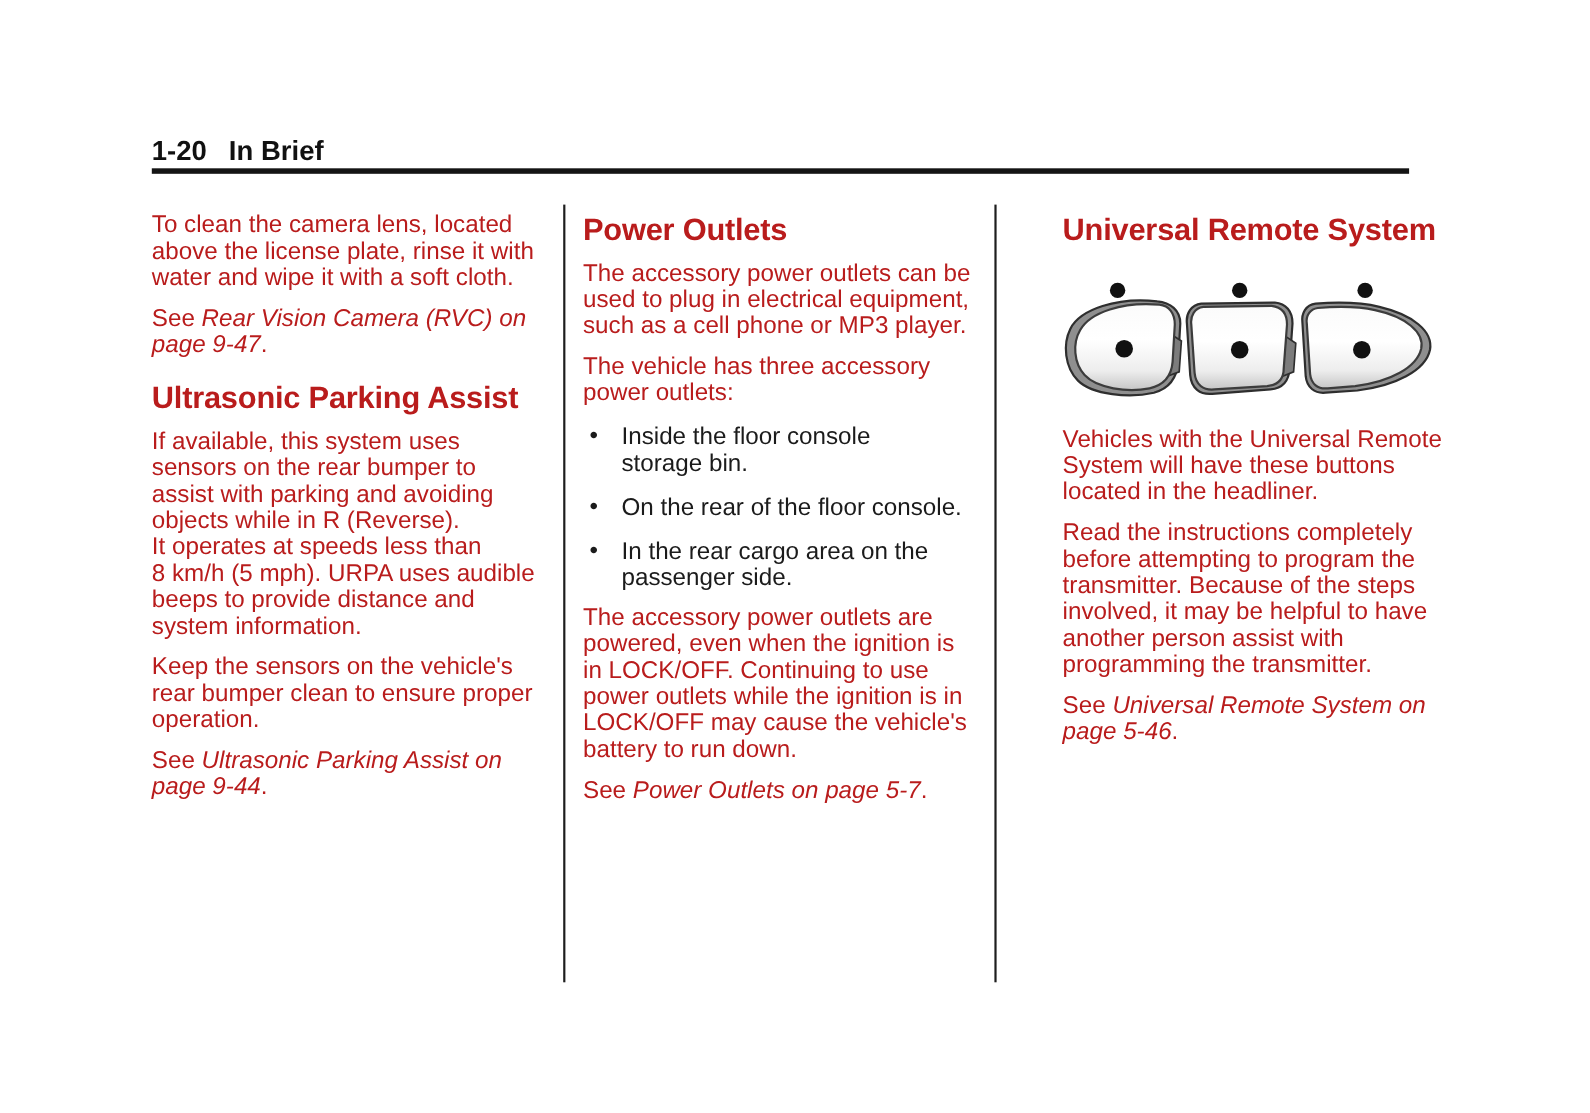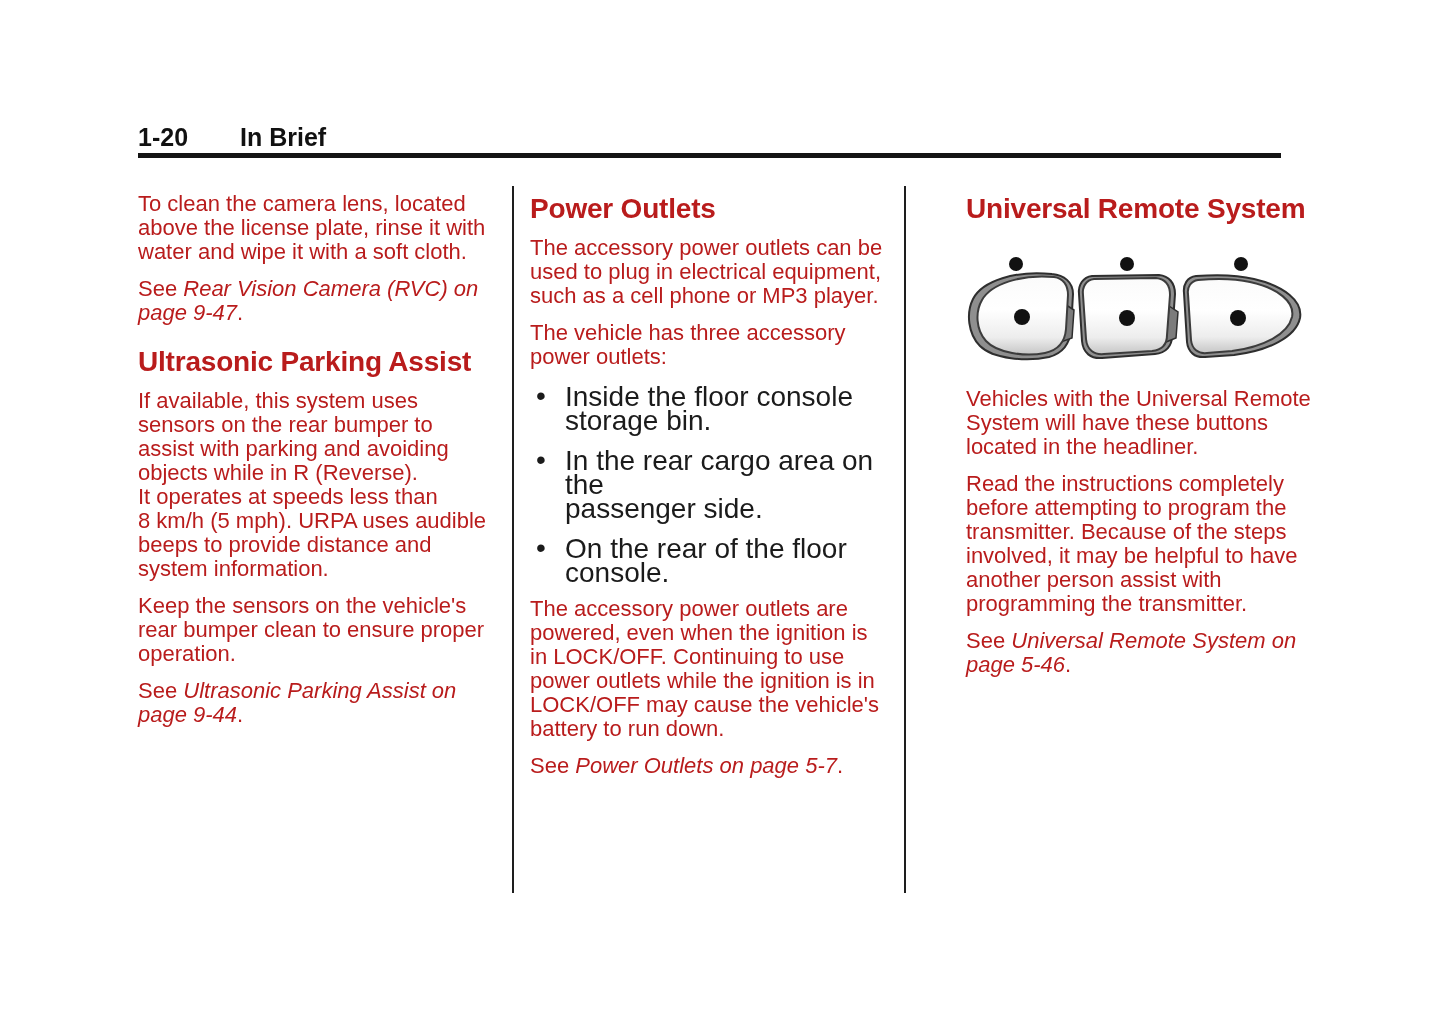--- a/index.html
+++ b/index.html
@@ -1,21 +1,21 @@
 <!DOCTYPE html>
 <html><head>
 <meta charset="utf-8">
 <style>
   html,body { margin:0; padding:0; background:#ffffff; }
   .page {
     position:relative; width:1445px; height:1012px; background:#ffffff;
     overflow:hidden; font-family:"Liberation Sans", sans-serif; color:#1a1a1a;
   }
   .header {
-    position:absolute; left:138px; top:123px; display:flex; gap:52px;
+    position:absolute; left:138px; top:123px; display:flex; gap:20px;
     font-weight:700; font-size:25px; color:#111;
   }
   .rule { position:absolute; left:138px; top:153px; width:1143px; height:5px; background:#141414; }
   .vdiv { position:absolute; top:186px; height:707px; width:2px; background:#1e1e1e; }
   #vdiv1 { left:512px; }
   #vdiv2 { left:904px; }
   .col { position:absolute; top:192px; }
   #col1 { left:138px; width:352px; }
   #col2 { left:530px; width:358px; }
   #col3 { left:966px; width:358px; }
@@ -25,21 +25,21 @@
   }
   h2 {
     margin:0 0 11px 0; font-size:28px; line-height:33px; font-weight:700;
     color:#b91c1c; letter-spacing:-0.2px;
   }
   .h2-gap { margin-top:20px; }
   .ref i { font-style:italic; }
   ul.outlets { list-style:none; margin:0 0 1px 0; padding:0; }
   ul.outlets li {
     position:relative; margin:16px 0 12px 0; padding-left:35px;
-    font-size:28px; line-height:24px; white-space:pre-line; color:#1b1b1b;
+    font-size:22px; line-height:24px; white-space:pre-line; color:#1b1b1b;
   }
   ul.outlets li::before { content:"\2022"; position:absolute; left:6px; top:-1px; }
   .figure { margin:21px 0 15px 0; width:340px; }
   .figure svg { display:block; }
 </style>
 </head>
 <body>
 
 <div class="page">
 
@@ -77,23 +77,23 @@
   <div class="col" id="col2">
     <h2>Power Outlets</h2>
     <p class="body">The accessory power outlets can be
 used to plug in electrical equipment,
 such as a cell phone or MP3 player.</p>
     <p class="body">The vehicle has three accessory
 power outlets:</p>
     <ul class="outlets">
       <li>Inside the floor console
 storage bin.</li>
+      <li>On the rear of the floor console.</li>
       <li>In the rear cargo area on the
 passenger side.</li>
-      <li>On the rear of the floor console.</li>
     </ul>
     <p class="body">The accessory power outlets are
 powered, even when the ignition is
 in LOCK/OFF. Continuing to use
 power outlets while the ignition is in
 LOCK/OFF may cause the vehicle's
 battery to run down.</p>
     <p class="body ref"><span>See </span><i>Power Outlets on page 5-7</i><span>.</span></p>
   </div>
 

